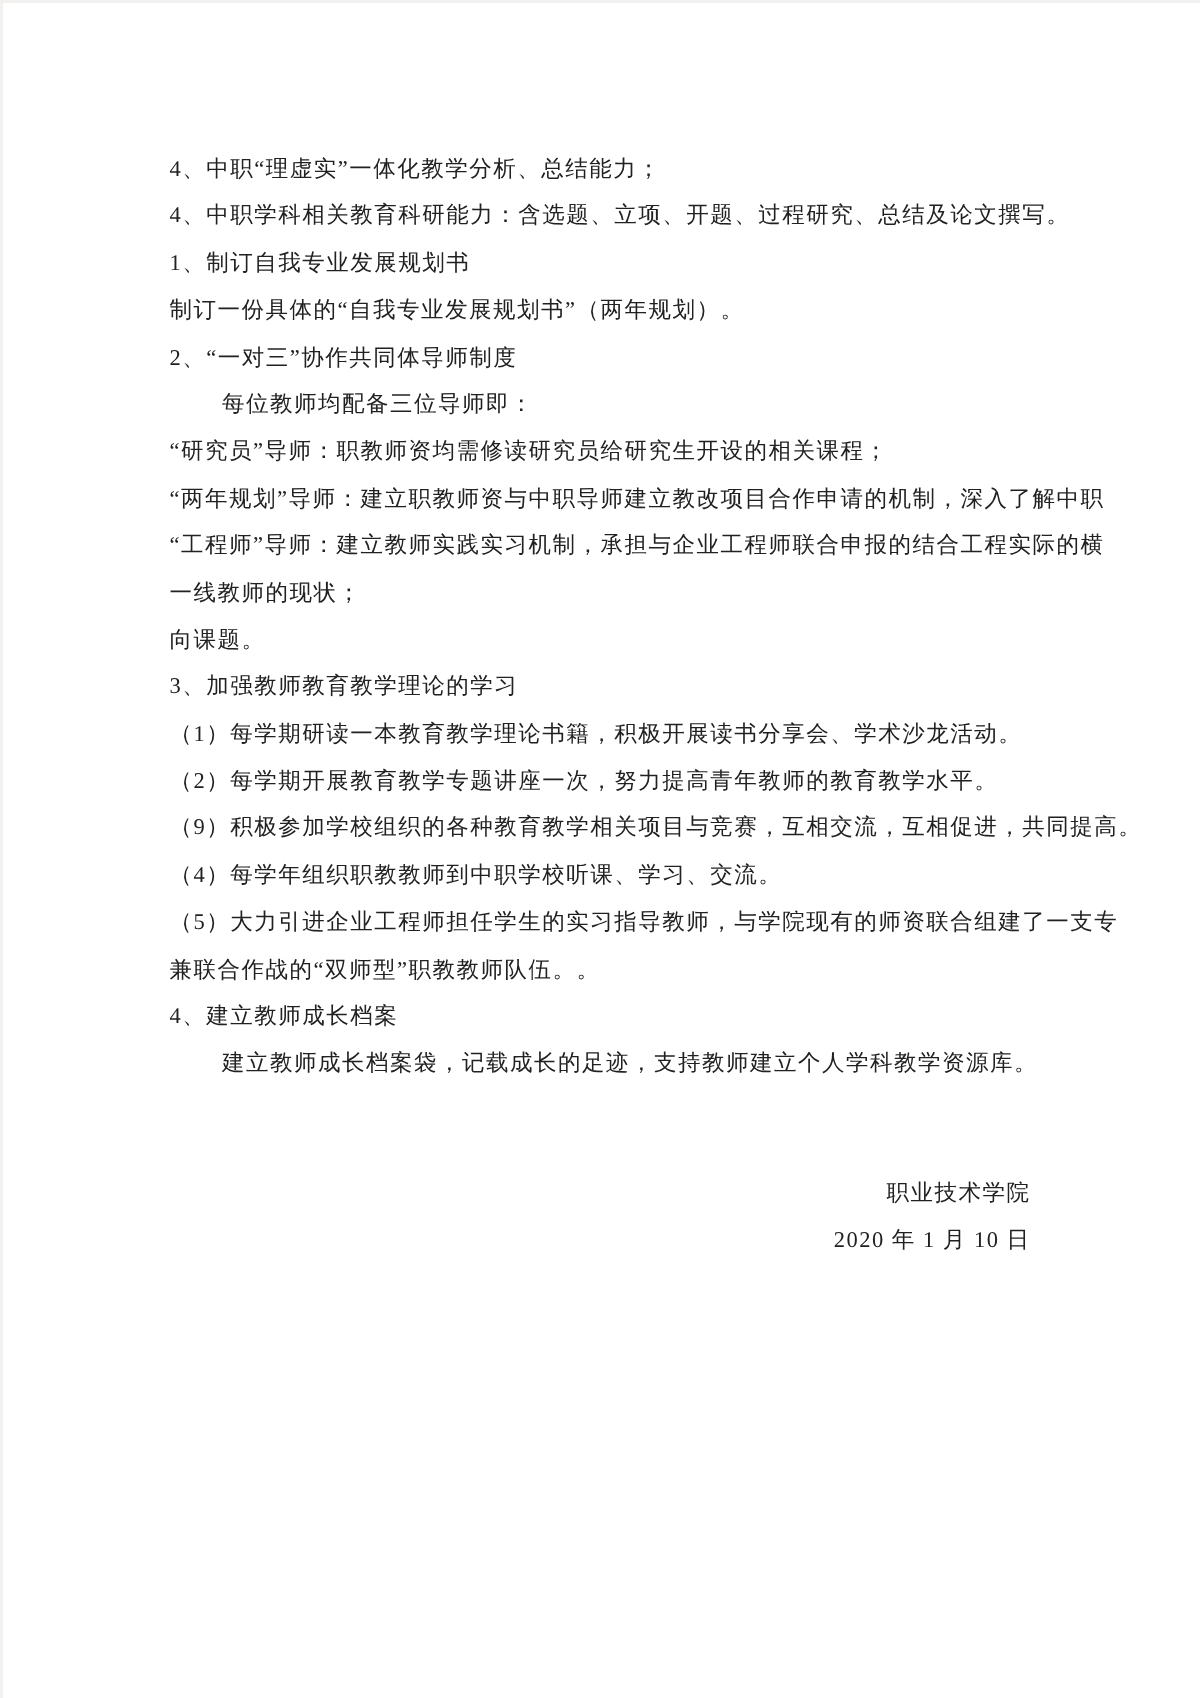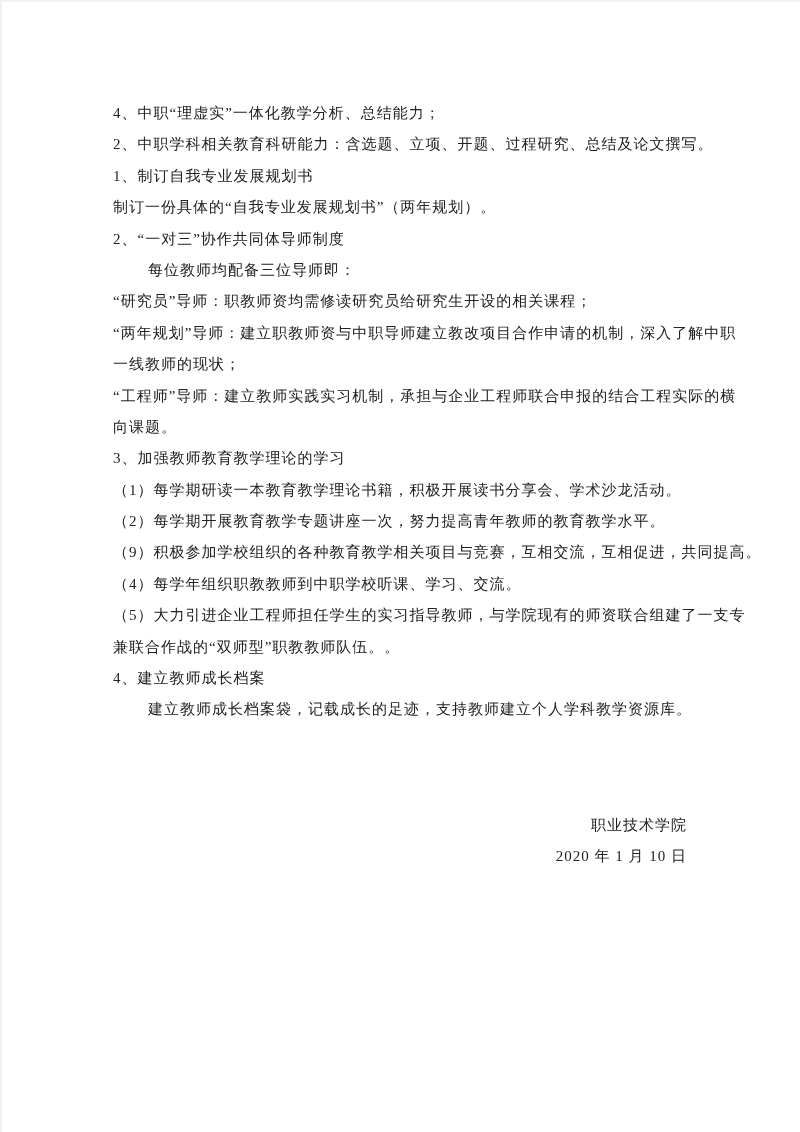--- a/index.html
+++ b/index.html
@@ -25,43 +25,43 @@
     height: 31.4px;
     line-height: 31.4px;
     font-size: 15px;
     letter-spacing: 1px;
     white-space: nowrap;
   }
   .line.indent {
     padding-left: 35px;
   }
   .signature-block {
-    margin-top: 84px;
+    margin-top: 55px;
     text-align: right;
     padding-right: 33px;
   }
   .signature-block .line {
     padding-left: 0;
   }
 </style>
 </head>
 <body>
 
 <div class="page">
 
   <div class="line">4、中职“理虚实”一体化教学分析、总结能力；</div>
-  <div class="line">2、中职学科相关教育科研能力：含选题、立项、开题、过程研究、总结及论文撰写。</div>
+  <div class="line">4、中职学科相关教育科研能力：含选题、立项、开题、过程研究、总结及论文撰写。</div>
   <div class="line">1、制订自我专业发展规划书</div>
   <div class="line">制订一份具体的“自我专业发展规划书”（两年规划）。</div>
   <div class="line">2、“一对三”协作共同体导师制度</div>
   <div class="line indent">每位教师均配备三位导师即：</div>
   <div class="line">“研究员”导师：职教师资均需修读研究员给研究生开设的相关课程；</div>
   <div class="line">“两年规划”导师：建立职教师资与中职导师建立教改项目合作申请的机制，深入了解中职</div>
+  <div class="line">“工程师”导师：建立教师实践实习机制，承担与企业工程师联合申报的结合工程实际的横</div>
   <div class="line">一线教师的现状；</div>
-  <div class="line">“工程师”导师：建立教师实践实习机制，承担与企业工程师联合申报的结合工程实际的横</div>
   <div class="line">向课题。</div>
   <div class="line">3、加强教师教育教学理论的学习</div>
   <div class="line">（1）每学期研读一本教育教学理论书籍，积极开展读书分享会、学术沙龙活动。</div>
   <div class="line">（2）每学期开展教育教学专题讲座一次，努力提高青年教师的教育教学水平。</div>
   <div class="line">（9）积极参加学校组织的各种教育教学相关项目与竞赛，互相交流，互相促进，共同提高。</div>
   <div class="line">（4）每学年组织职教教师到中职学校听课、学习、交流。</div>
   <div class="line">（5）大力引进企业工程师担任学生的实习指导教师，与学院现有的师资联合组建了一支专</div>
   <div class="line">兼联合作战的“双师型”职教教师队伍。。</div>
   <div class="line">4、建立教师成长档案</div>
   <div class="line indent">建立教师成长档案袋，记载成长的足迹，支持教师建立个人学科教学资源库。</div>

